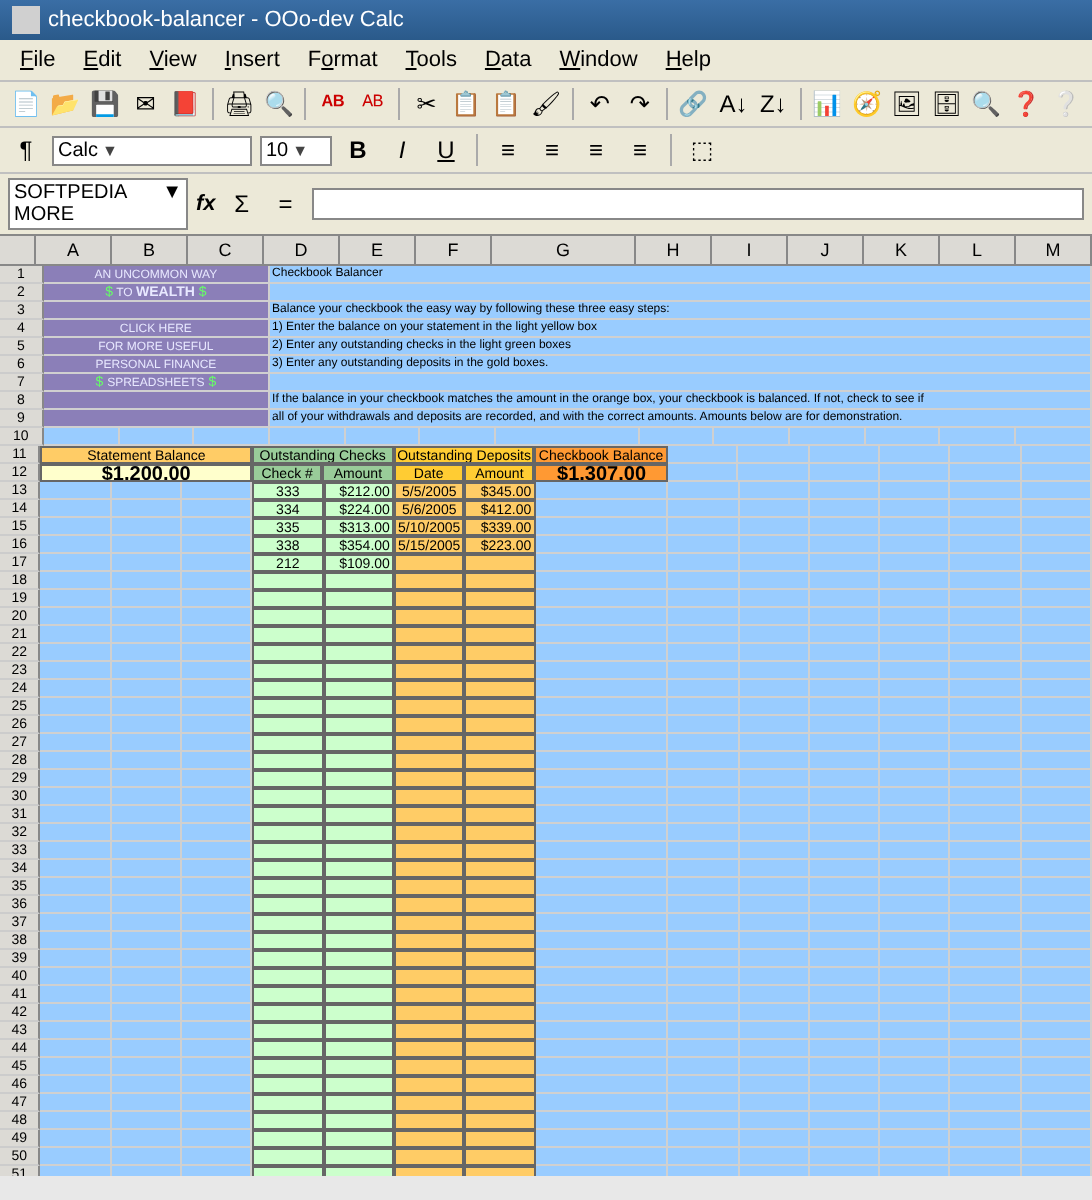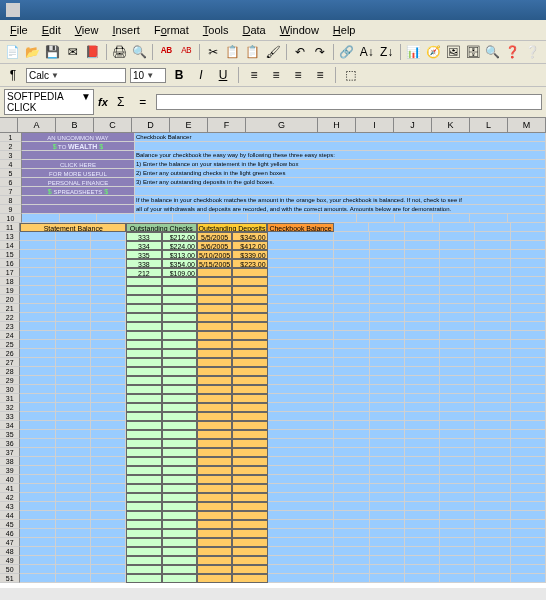--- a/index.html
+++ b/index.html
@@ -170,20 +170,21 @@
   .border1 { border: 1px solid #666; }
   .text-white { color: #e8e8ff; }
   .text-green { color: #66ff66; }
   .small-text { font-size: 6px; }
 </style>
 </head>
 <body>
 
 <div class="titlebar">
   <span class="titlebar-icon"></span>
+  <span>checkbook-balancer - OOo-dev Calc</span>
 </div>
 
 <div class="menubar">
   <span><u>F</u>ile</span>
   <span><u>E</u>dit</span>
   <span><u>V</u>iew</span>
   <span><u>I</u>nsert</span>
   <span>F<u>o</u>rmat</span>
   <span><u>T</u>ools</span>
   <span><u>D</u>ata</span>
@@ -242,21 +243,21 @@
   <span class="tool-icon">≡</span>
   <span class="tool-icon">≡</span>
   <span class="tool-icon">≡</span>
   <span class="tool-icon">≡</span>
   <span class="tool-sep"></span>
   <span class="tool-icon">⬚</span>
 </div>
 
 <div class="name-box-row">
   <div class="name-box">
-    <span>SOFTPEDIA CLICK</span>
+    <span>SOFTPEDIA MORE</span>
     <span class="arrow">▼</span>
   </div>
   <span class="fx-icon">fx</span>
   <span class="tool-icon">Σ</span>
   <span class="tool-icon">=</span>
   <div class="formula-input"></div>
 </div>
 
 <div class="sheet-area">
   <div class="col-headers">
@@ -346,20 +347,35 @@
         <div class="cell bg-gold-h center border1" style="width: 76px;">Outstanding Deposits</div>
         <div class="cell bg-orange center border1" style="width: 72px;">Checkbook Balance</div>
         <div class="cell bg-blue" style="width: 38px;"></div>
         <div class="cell bg-blue" style="width: 38px;"></div>
         <div class="cell bg-blue" style="width: 38px;"></div>
         <div class="cell bg-blue" style="width: 38px;"></div>
         <div class="cell bg-blue" style="width: 38px;"></div>
         <div class="cell bg-blue" style="width: 38px;"></div>
       </div>
       <div class="row">
+        <div class="row-h">12</div>
+        <div class="cell bg-yellow-l center border1 bold" style="width: 114px; font-size: 10px; height: 9px;">$1,200.00</div>
+        <div class="cell bg-green-h center border1" style="width: 38px;">Check #</div>
+        <div class="cell bg-green-h center border1" style="width: 38px;">Amount</div>
+        <div class="cell bg-gold-h center border1" style="width: 38px;">Date</div>
+        <div class="cell bg-gold-h center border1" style="width: 38px;">Amount</div>
+        <div class="cell bg-orange center border1 bold" style="width: 72px; font-size: 10px;">$1,307.00</div>
+        <div class="cell bg-blue" style="width: 38px;"></div>
+        <div class="cell bg-blue" style="width: 38px;"></div>
+        <div class="cell bg-blue" style="width: 38px;"></div>
+        <div class="cell bg-blue" style="width: 38px;"></div>
+        <div class="cell bg-blue" style="width: 38px;"></div>
+        <div class="cell bg-blue" style="width: 38px;"></div>
+      </div>
+      <div class="row">
         <div class="row-h">13</div>
         <div class="cell bg-blue" style="width: 38px;"></div>
         <div class="cell bg-blue" style="width: 38px;"></div>
         <div class="cell bg-blue" style="width: 38px;"></div>
         <div class="cell bg-green-l center border1" style="width: 38px;">333</div>
         <div class="cell bg-green-l right border1" style="width: 38px;">$212.00</div>
         <div class="cell bg-gold-l center border1" style="width: 38px;">5/5/2005</div>
         <div class="cell bg-gold-l right border1" style="width: 38px;">$345.00</div>
         <div class="cell bg-blue" style="width: 72px;"></div>
         <div class="cell bg-blue" style="width: 38px;"></div>

